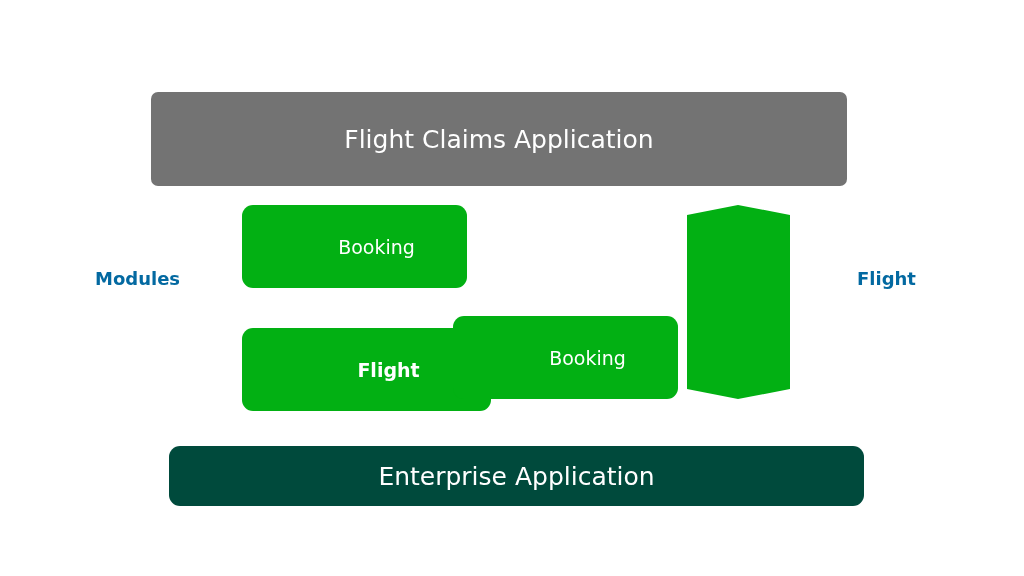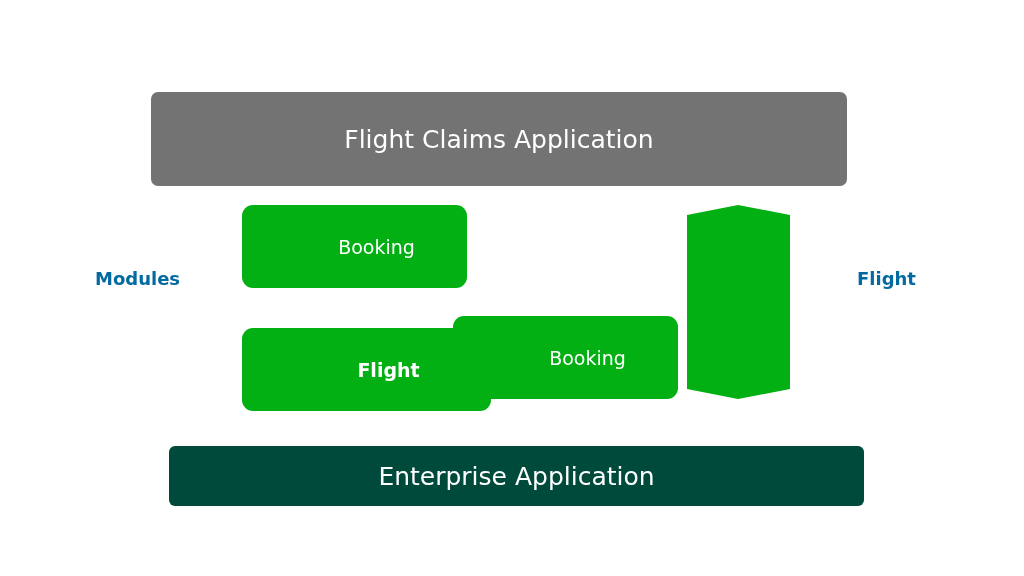--- a/index.html
+++ b/index.html
@@ -2,21 +2,21 @@
 <html><head>
 <meta charset="utf-8">
 <style>
   html, body { margin: 0; padding: 0; }
   body { width: 1024px; height: 576px; background: #ffffff; position: relative; overflow: hidden;
          font-family: "DejaVu Sans", sans-serif; }
   .box { position: absolute; display: flex; align-items: center; justify-content: center;
          color: #ffffff; text-align: center; }
   .top { left: 151px; top: 92px; width: 696px; height: 94px; background: #737373; border-radius: 7px;
          font-size: 25px; }
-  .bottom { left: 169px; top: 446px; width: 695px; height: 60px; background: #004a3c; border-radius: 6px;
+  .bottom { left: 169px; top: 446px; width: 695px; height: 60px; background: #004a3c; border-radius: 11px;
             font-size: 25px; }
   .mod { background: #02b013; border-radius: 11px; font-size: 19px; padding-left: 44px; }
   .booking { left: 242px; top: 205px; width: 181px; height: 83px; }
   .flight { left: 242px; top: 328px; width: 205px; height: 83px; font-weight: bold; }
   .customer { left: 453px; top: 316px; width: 181px; height: 83px; }
   .email { left: 687px; top: 205px; width: 103px; height: 194px; }
   .email svg { position: absolute; left: 0; top: 0; }
   .email .lbl { position: relative; font-size: 19px; line-height: 30px; }
   .side { position: absolute; color: #0369a1; font-weight: bold; font-size: 18px; }
   .side-left { left: 95px; top: 268px; }

